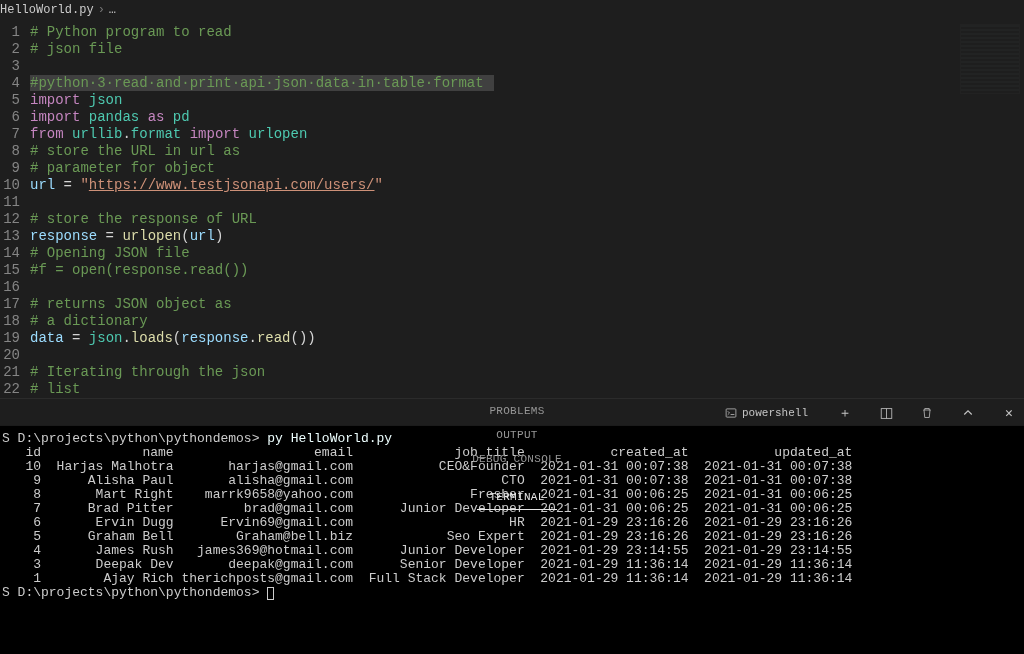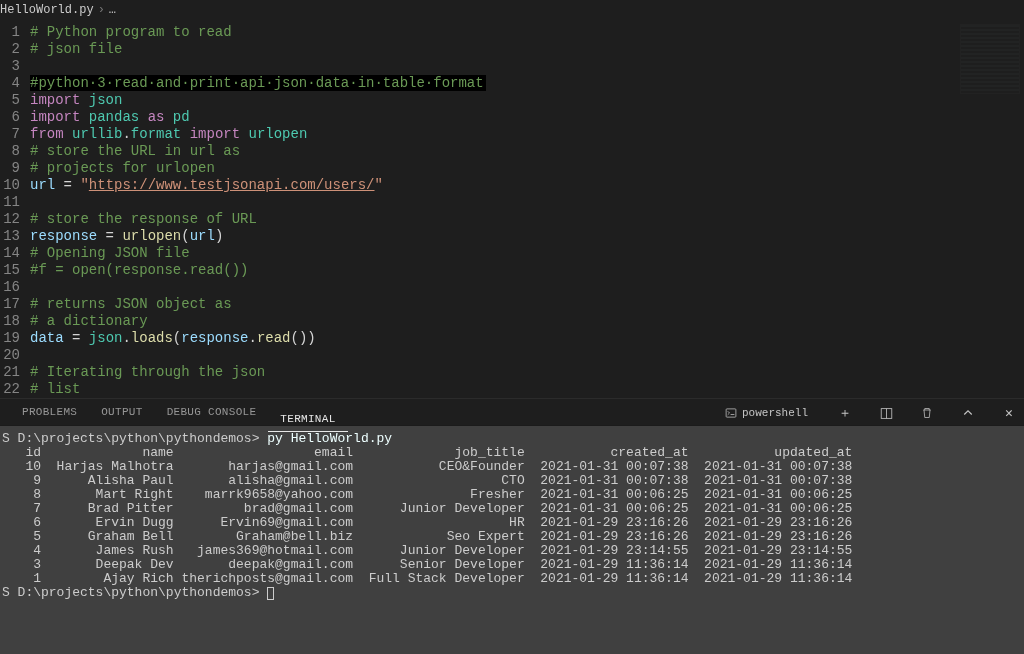--- a/index.html
+++ b/index.html
@@ -61,36 +61,37 @@
   
   .tok-comment   { color:#6a9955; }
   .tok-keyword   { color:#c586c0; }
   .tok-module    { color:#4ec9b0; }
   .tok-var       { color:#9cdcfe; }
   .tok-func      { color:#dcdcaa; }
   .tok-string    { color:#ce9178; }
   .tok-op        { color:#d4d4d4; }
   .tok-url       { color:#ce9178; text-decoration:underline;text-align:right; }
   .sel-line {
-    background:#000000;
-    padding-right:2px;
+    background:#404040;
+    padding-right:10px;
   }
 
   
   .panel-tabs {
     height:28px;
     display:flex;
     align-items:center;
     border-top:1px solid #2b2b2b;
     border-bottom:1px solid #1b1b1b;
     background:#1e1e1e;
     font-size:11px;
     color:#969696;
     padding-left:10px;
     position:relative;
+    flex-direction:column;
   }
   .tab {
     padding:6px 12px;
     cursor:pointer;
     letter-spacing:.3px;
   }
   .tab.active { color:#e7e7e7; border-bottom:1px solid #e7e7e7;margin-top:14px; }
   .panel-actions {
     position:absolute;
     right:8px;
@@ -112,21 +113,21 @@
   }
   .ico {
     width:14px;height:14px;
     display:inline-flex;align-items:center;justify-content:center;
     font-size:13px;
     cursor:pointer;
   }
   
   .terminal {
     flex:1;
-    background:#404040;
+    background:#000000;
     color:#cccccc;
     font-size:13px;
     line-height:14px;
     padding:6px 16px 0 2px;
     white-space:pre;
     font-family:'Consolas','Menlo','Courier New',monospace;
     overflow:hidden;
   }
   .term-cmd { color:#eeffff; }
   .term-path   { color:#cccccc; }
@@ -150,21 +151,21 @@
   <div class="minimap"></div>
   <div class="editor" id="editor">
       <div class="line"><span class="gutter">1</span><span class="code"><span class="tok-comment"># Python program to read</span></span></div>
       <div class="line"><span class="gutter">2</span><span class="code"><span class="tok-comment"># json file</span></span></div>
       <div class="line"><span class="gutter">3</span><span class="code"></span></div>
       <div class="line"><span class="gutter">4</span><span class="code"><span class="sel-line"><span class="tok-comment">#python·3·read·and·print·api·json·data·in·table·format</span></span></span></div>
       <div class="line"><span class="gutter">5</span><span class="code"><span class="tok-keyword">import </span><span class="tok-module">json</span></span></div>
       <div class="line"><span class="gutter">6</span><span class="code"><span class="tok-keyword">import </span><span class="tok-module">pandas</span><span class="tok-op"> </span><span class="tok-keyword">as </span><span class="tok-module">pd</span></span></div>
       <div class="line"><span class="gutter">7</span><span class="code"><span class="tok-keyword">from </span><span class="tok-module">urllib</span><span class="tok-op">.</span><span class="tok-module">format</span><span class="tok-op"> </span><span class="tok-keyword">import </span><span class="tok-module">urlopen</span></span></div>
       <div class="line"><span class="gutter">8</span><span class="code"><span class="tok-comment"># store the URL in url as</span></span></div>
-      <div class="line"><span class="gutter">9</span><span class="code"><span class="tok-comment"># projects for urlopen</span></span></div>
+      <div class="line"><span class="gutter">9</span><span class="code"><span class="tok-comment"># parameter for object</span></span></div>
       <div class="line"><span class="gutter">10</span><span class="code"><span class="tok-var">url</span><span class="tok-op"> = </span><span class="tok-string">"</span><span class="tok-url">https://www.testjsonapi.com/users/</span><span class="tok-string">"</span></span></div>
       <div class="line"><span class="gutter">11</span><span class="code"></span></div>
       <div class="line"><span class="gutter">12</span><span class="code"><span class="tok-comment"># store the response of URL</span></span></div>
       <div class="line"><span class="gutter">13</span><span class="code"><span class="tok-var">response</span><span class="tok-op"> = </span><span class="tok-func">urlopen</span><span class="tok-op">(</span><span class="tok-var">url</span><span class="tok-op">)</span></span></div>
       <div class="line"><span class="gutter">14</span><span class="code"><span class="tok-comment"># Opening JSON file</span></span></div>
       <div class="line"><span class="gutter">15</span><span class="code"><span class="tok-comment">#f = open(response.read())</span></span></div>
       <div class="line"><span class="gutter">16</span><span class="code"></span></div>
       <div class="line"><span class="gutter">17</span><span class="code"><span class="tok-comment"># returns JSON object as</span></span></div>
       <div class="line"><span class="gutter">18</span><span class="code"><span class="tok-comment"># a dictionary</span></span></div>
       <div class="line"><span class="gutter">19</span><span class="code"><span class="tok-var">data</span><span class="tok-op"> = </span><span class="tok-module">json</span><span class="tok-op">.</span><span class="tok-func">loads</span><span class="tok-op">(</span><span class="tok-var">response</span><span class="tok-op">.</span><span class="tok-func">read</span><span class="tok-op">())</span></span></div>

